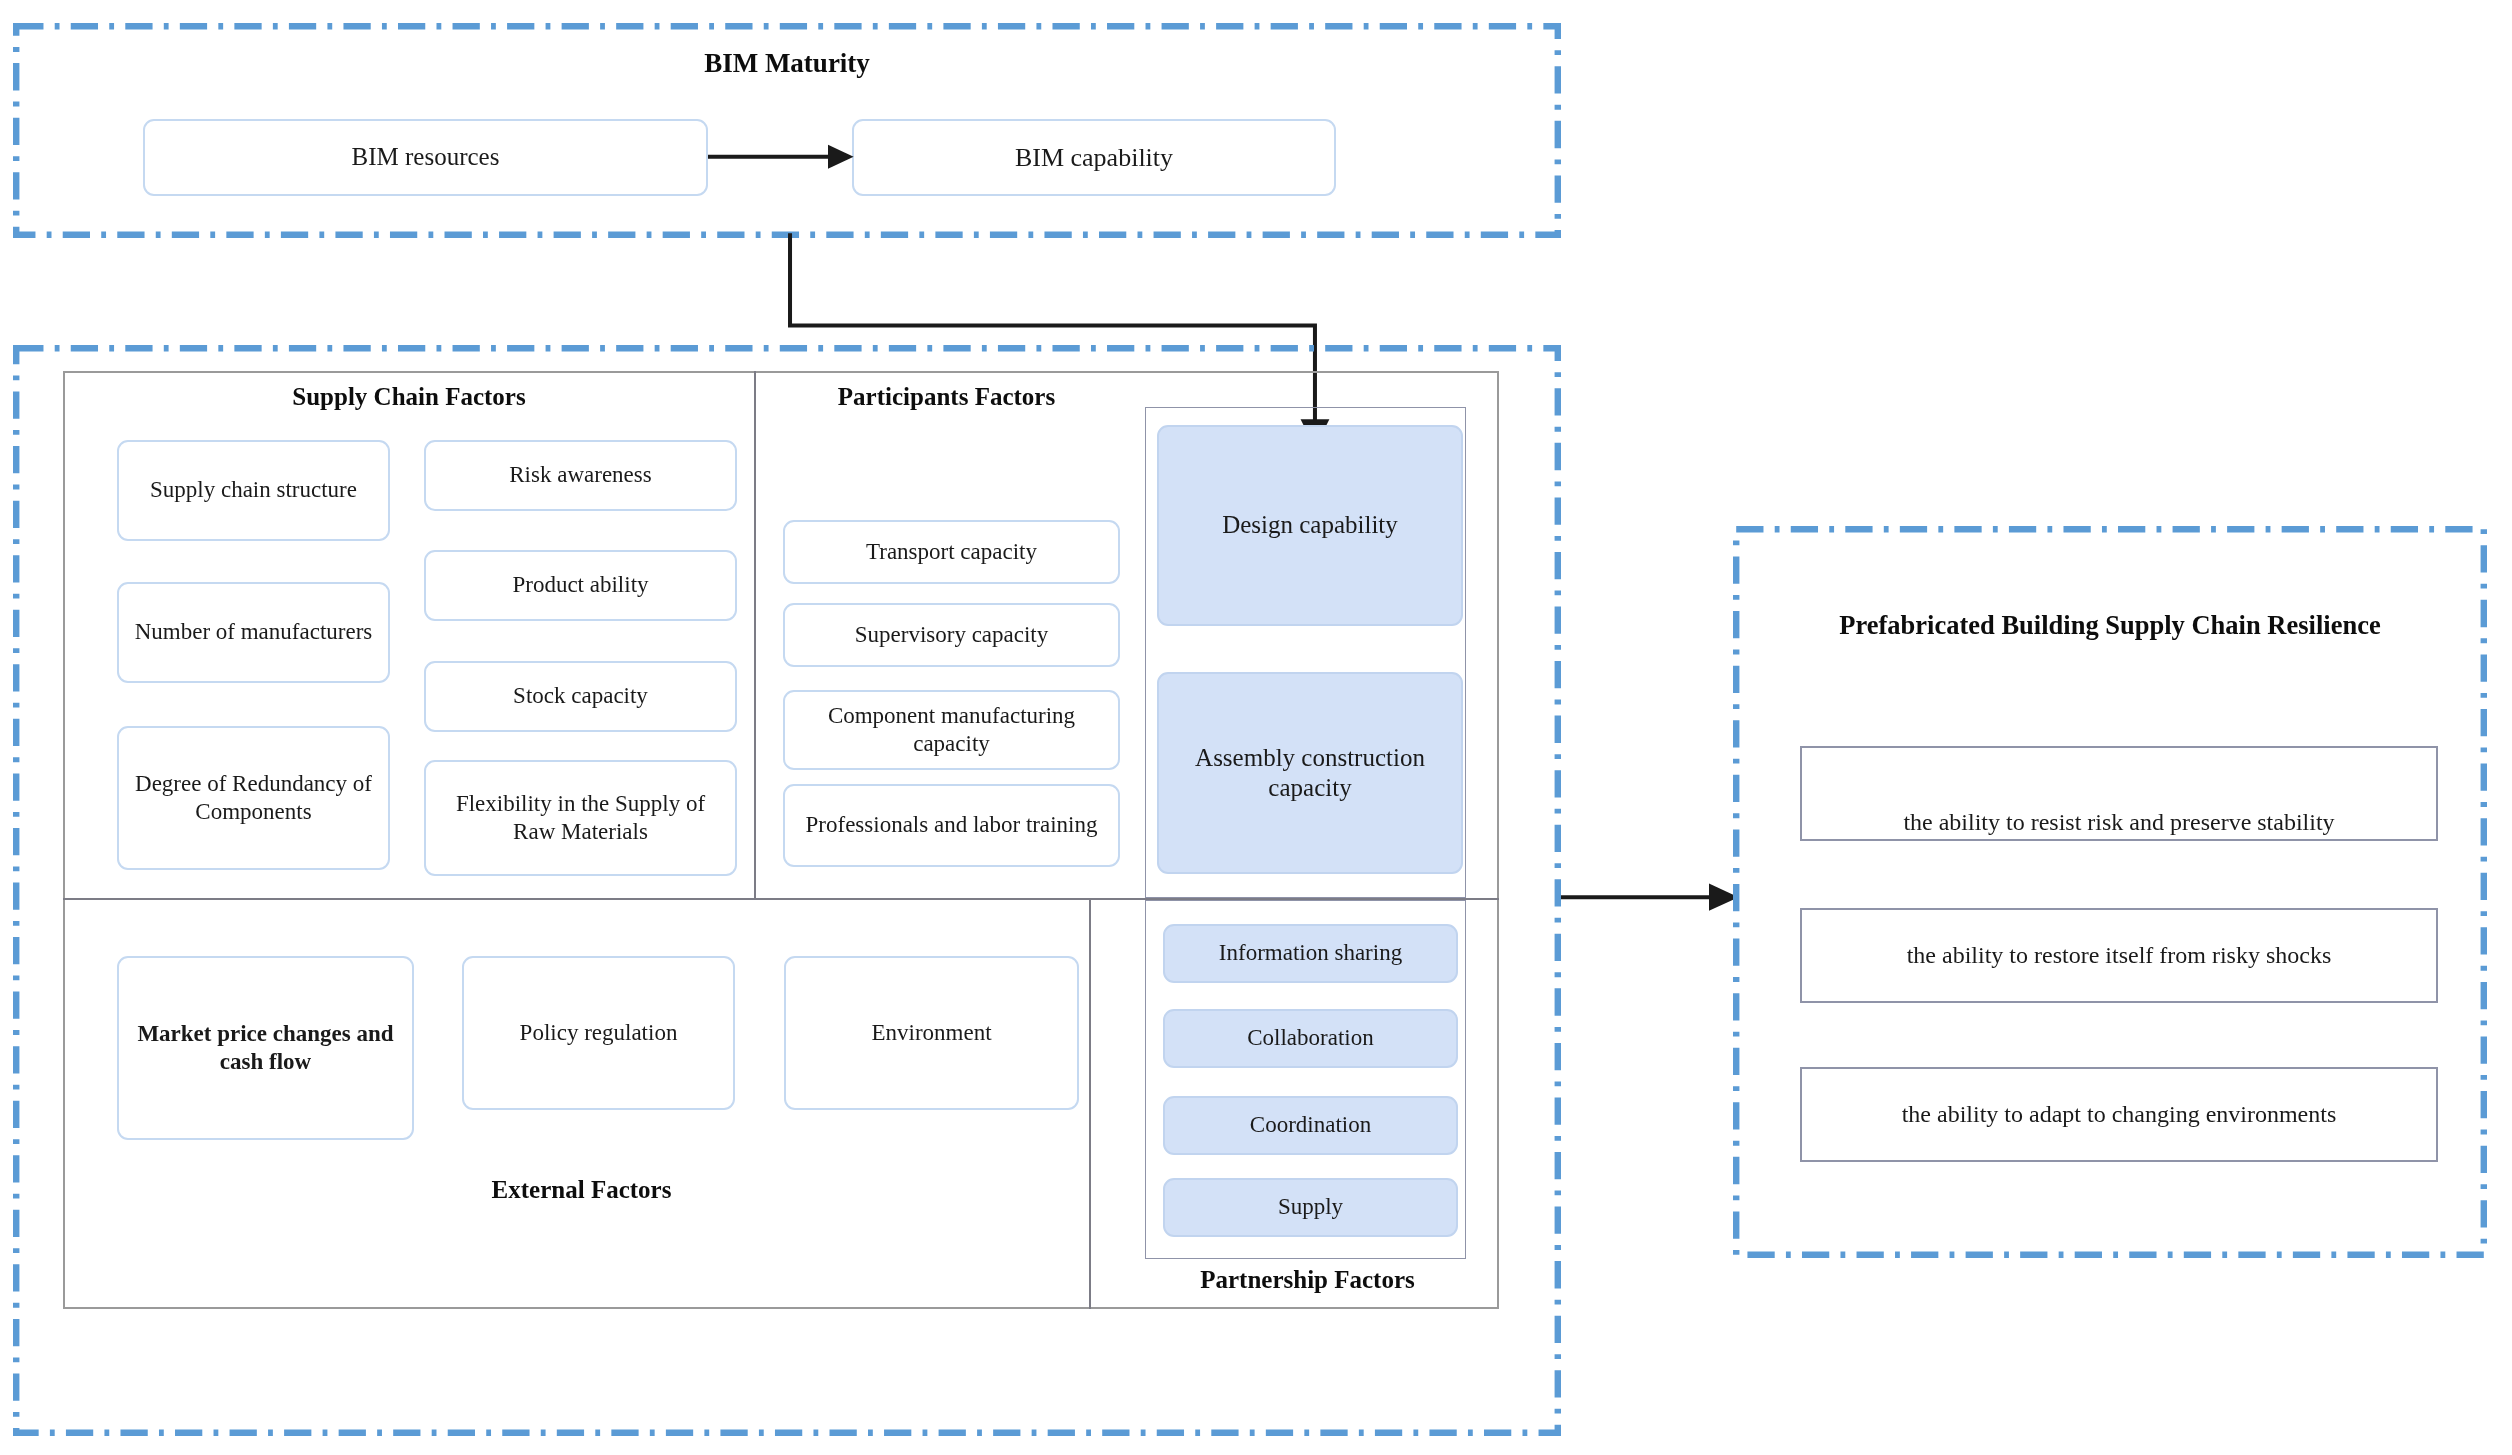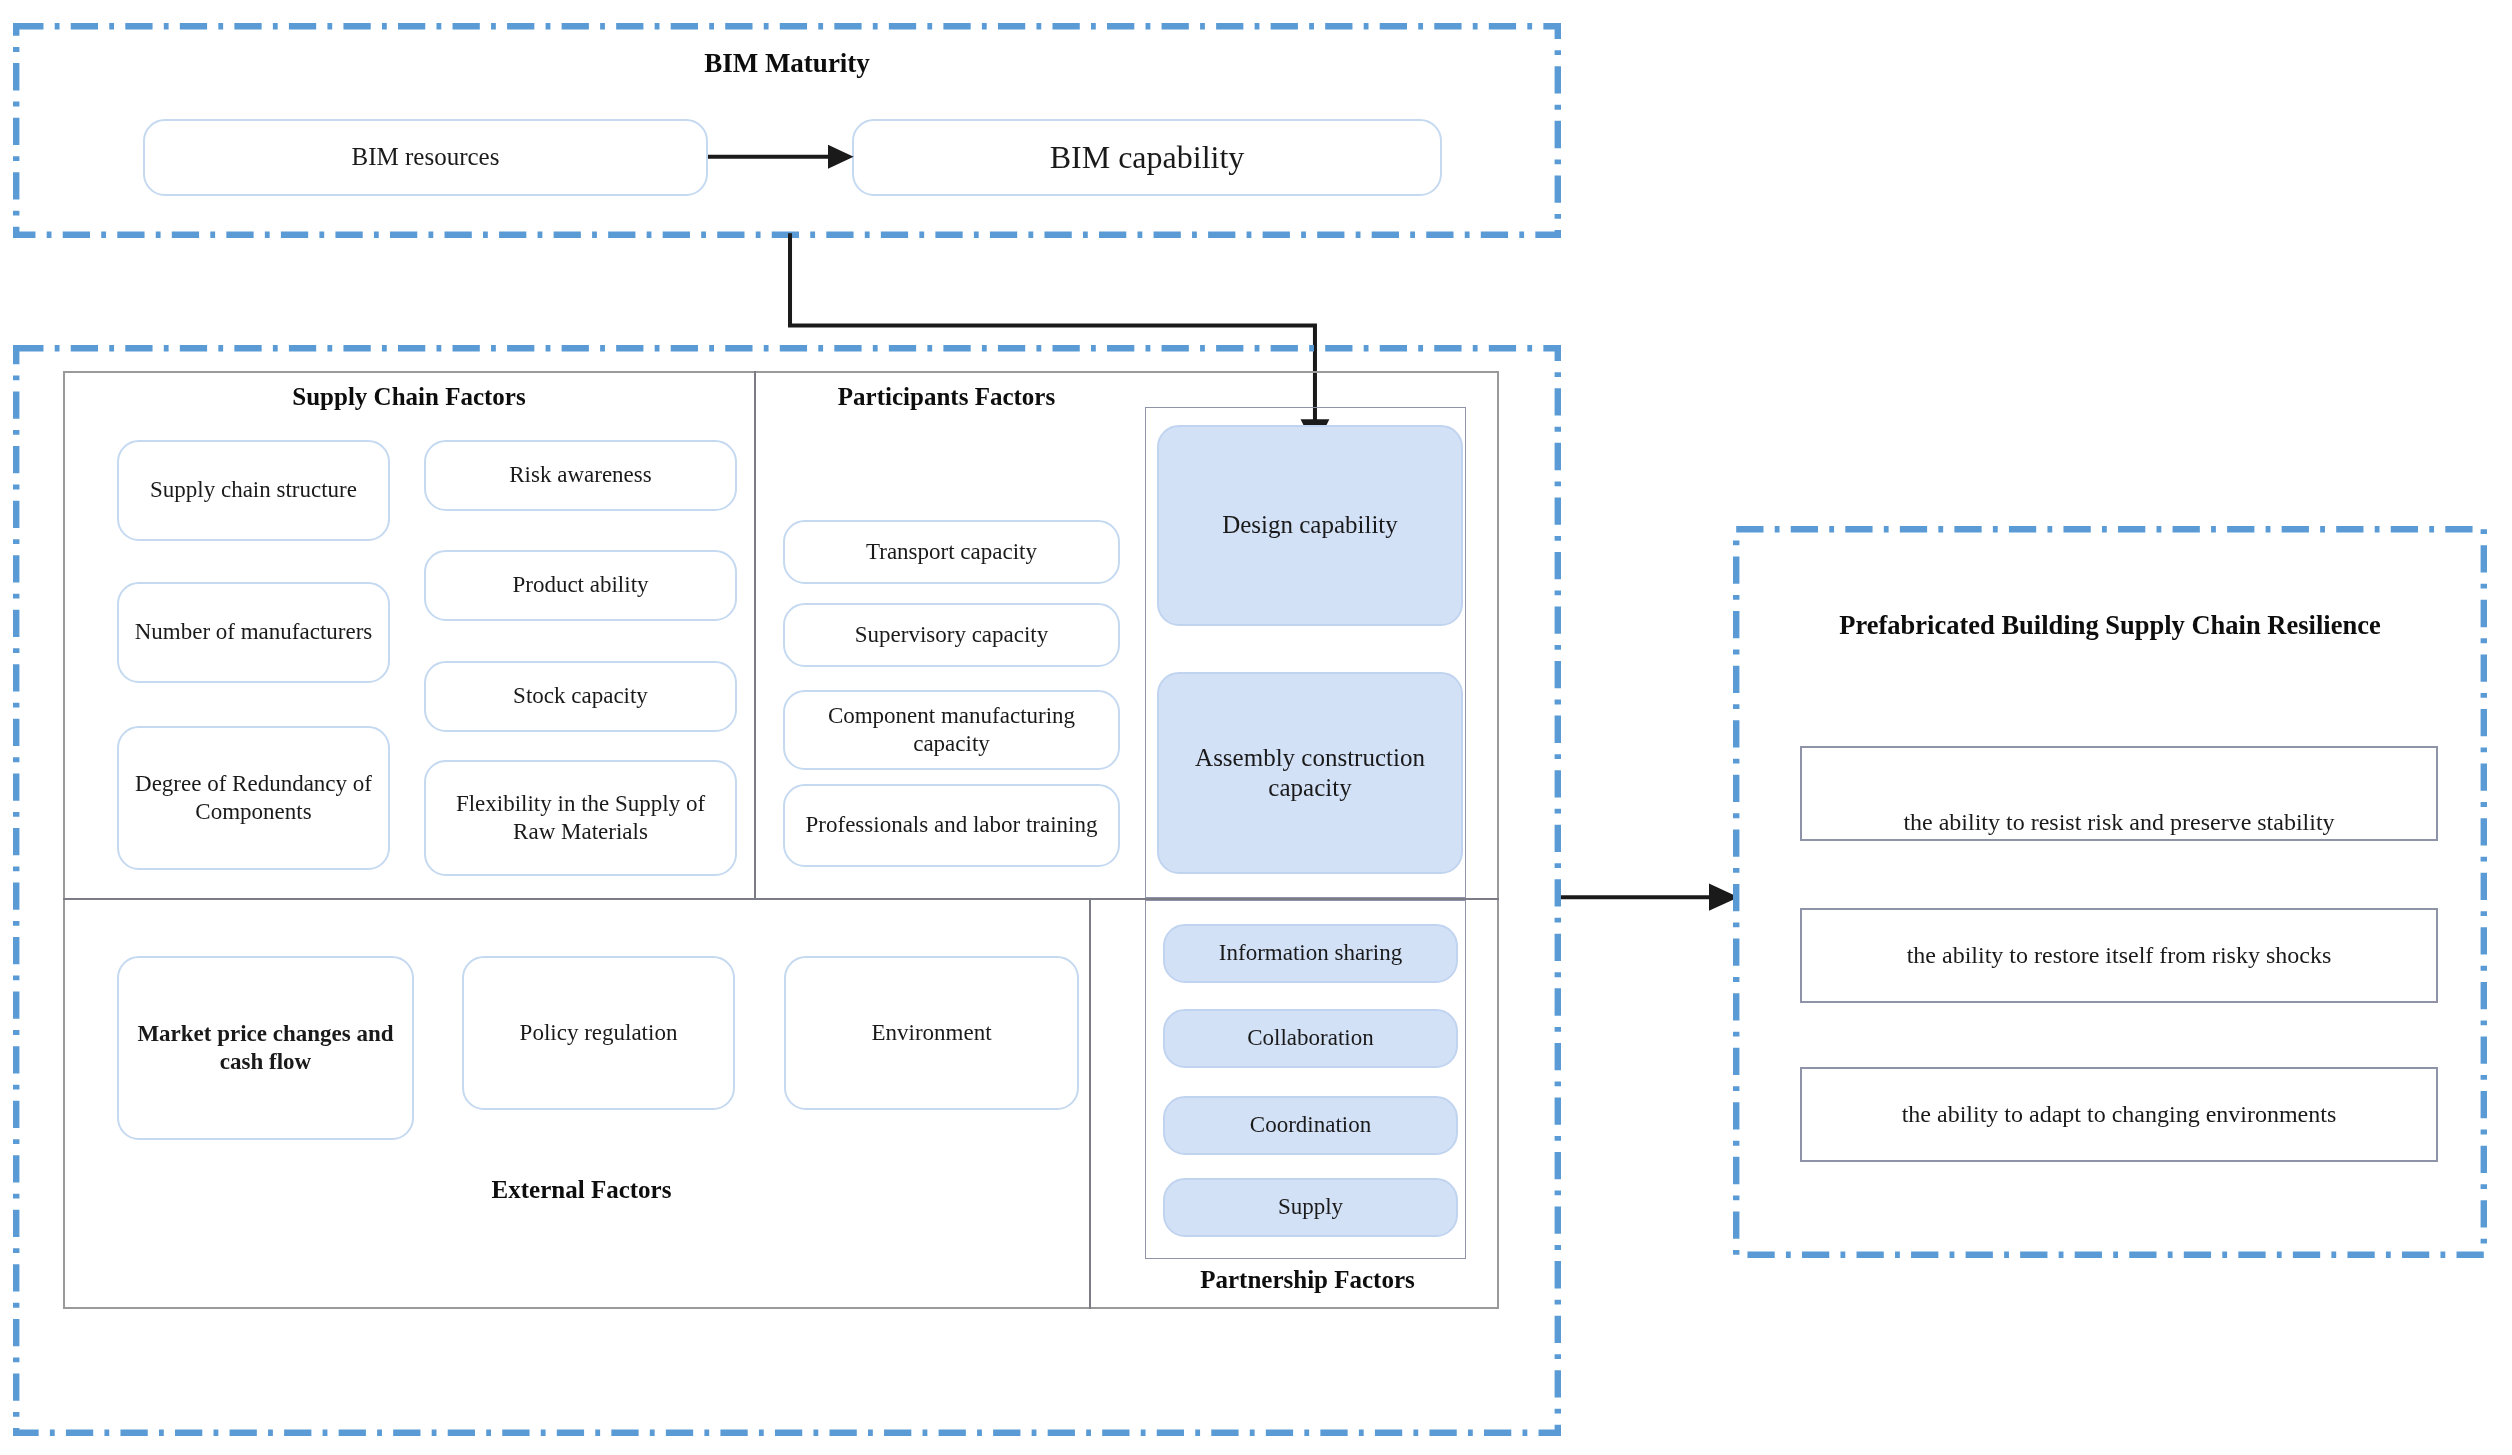--- a/index.html
+++ b/index.html
@@ -30,21 +30,21 @@
     background:transparent;
   }
   .divider-v{position:absolute;background:#7c7c86;width:2.4px;}
   .divider-h{position:absolute;background:#7c7c86;height:2.4px;}
 
   
   .node{
     position:absolute;
     box-sizing:border-box;
     border:2.4px solid #c5d9f1;
-    border-radius:22px;
+    border-radius:11px;
     background:#ffffff;
     display:flex;
     align-items:center;
     justify-content:center;
     text-align:center;
     color:#1a1a1a;
     line-height:1.22;
     padding:1.6px 6.4px;
   }
   .node.fill{
@@ -86,21 +86,21 @@
   <div class="dashdot" style="left:13px;top:22.5px;width:1548px;height:215px;border:none;">
     <svg viewBox="0 0 1930 268" preserveAspectRatio="none" aria-hidden="true">
       <rect x="4" y="4" width="1922" height="260" fill="none" stroke="#5B9BD5" stroke-width="8" stroke-dasharray="34 14 6 14"></rect>
     </svg>
   </div>
   <div class="sect-title" style="left:13px;top:48px;width:1548px;font-size:27px;">BIM Maturity</div>
 
   <div class="node" style="left:143px;top:119px;width:565px;height:77px;font-size:25px;">
     <span>BIM resources</span>
   </div>
-  <div class="node" style="left:852px;top:119px;width:590px;height:77px;font-size:32px;">
+  <div class="node" style="left:852px;top:119px;width:484px;height:77px;font-size:26px;">
     <span>BIM capability</span>
   </div>
 
   <svg class="conn" style="left:708px;top:136px;width:148px;height:48px;" viewBox="0 0 185 60">
     <line x1="0" y1="26" x2="150" y2="26"></line>
     <polygon points="150,11 182,26 150,41"></polygon>
   </svg>
 
   <svg class="conn" style="left:778px;top:233px;width:561px;height:217px;" viewBox="0 0 700 270">
     <polyline points="15,0 15,115 670,115 670,235"></polyline>

